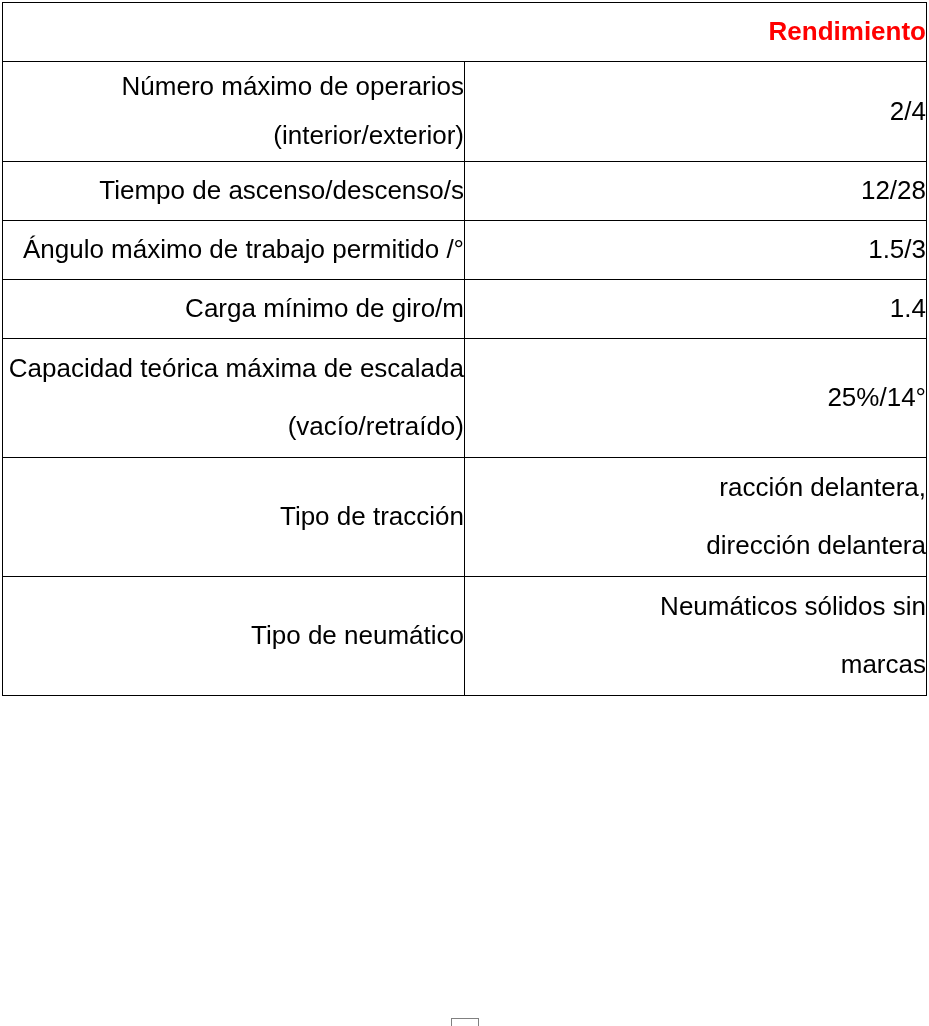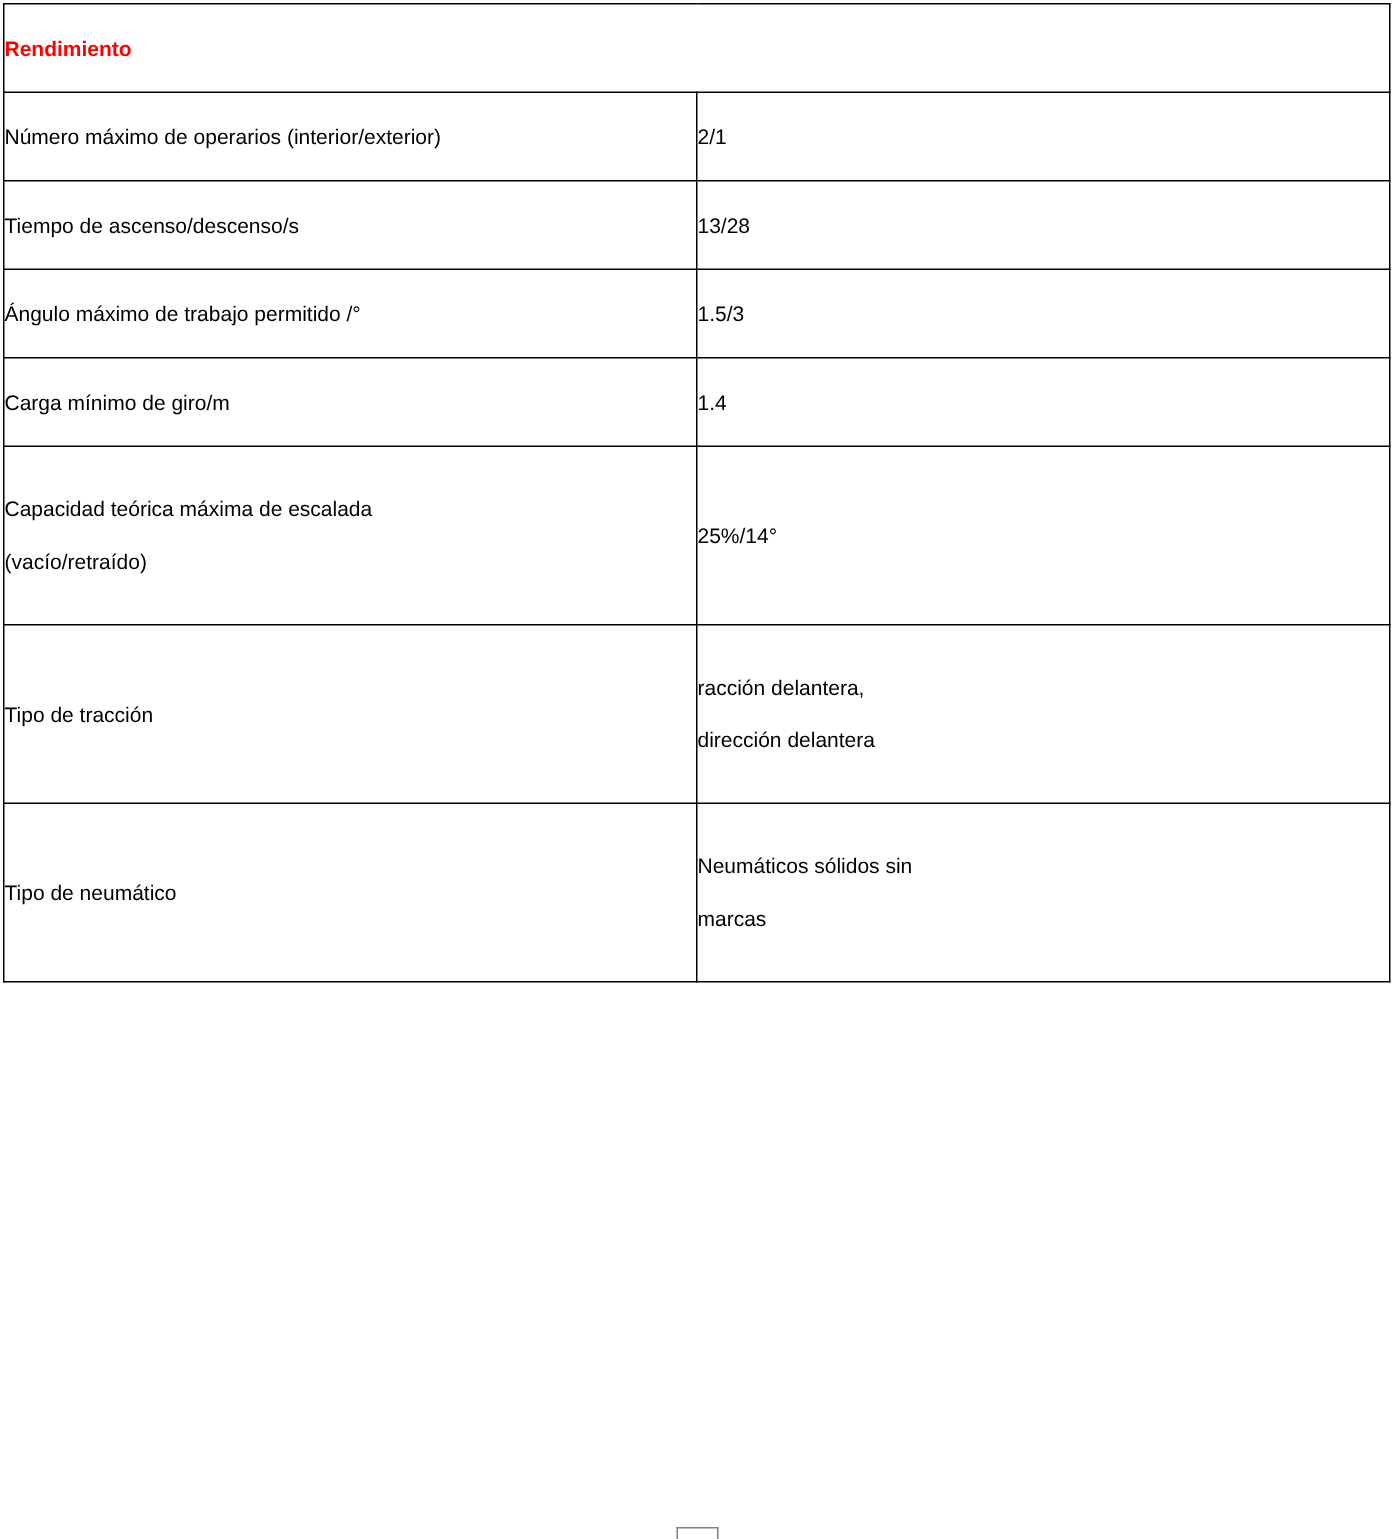--- a/index.html
+++ b/index.html
@@ -22,22 +22,22 @@
   table.spec {
     border-collapse: collapse;
     table-layout: fixed;
     width: 925px;
     margin: 2px 0 0 2px;
   }
   table.spec td {
     border: 1px solid #000000;
     padding: 0;
     vertical-align: middle;
-    text-align: left;
-    font-size: 14px;
+    text-align: right;
+    font-size: 26px;
     line-height: 1.9;
   }
   td.title-cell {
     text-align: left;
     color: #ff0000;
     font-weight: bold;
     font-size: 22px;
     padding-left: 14px;
     height: 58px;
   }
@@ -78,29 +78,29 @@
       <tr>
         <td class="title-cell" colspan="2">Rendimiento</td>
       </tr>
     </tbody>
     <tbody id="rows-body">
         <tr class="row-1line">
           <td class="label">
             <span class="line">Número máximo de operarios (interior/exterior)</span>
           </td>
           <td class="value">
-            <span class="line">2/1</span>
+            <span class="line">2/4</span>
           </td>
         </tr>
         <tr class="row-1line">
           <td class="label">
             <span class="line">Tiempo de ascenso/descenso/s</span>
           </td>
           <td class="value">
-            <span class="line">13/28</span>
+            <span class="line">12/28</span>
           </td>
         </tr>
         <tr class="row-1line">
           <td class="label">
             <span class="line">Ángulo máximo de trabajo permitido /°</span>
           </td>
           <td class="value">
             <span class="line">1.5/3</span>
           </td>
         </tr>

